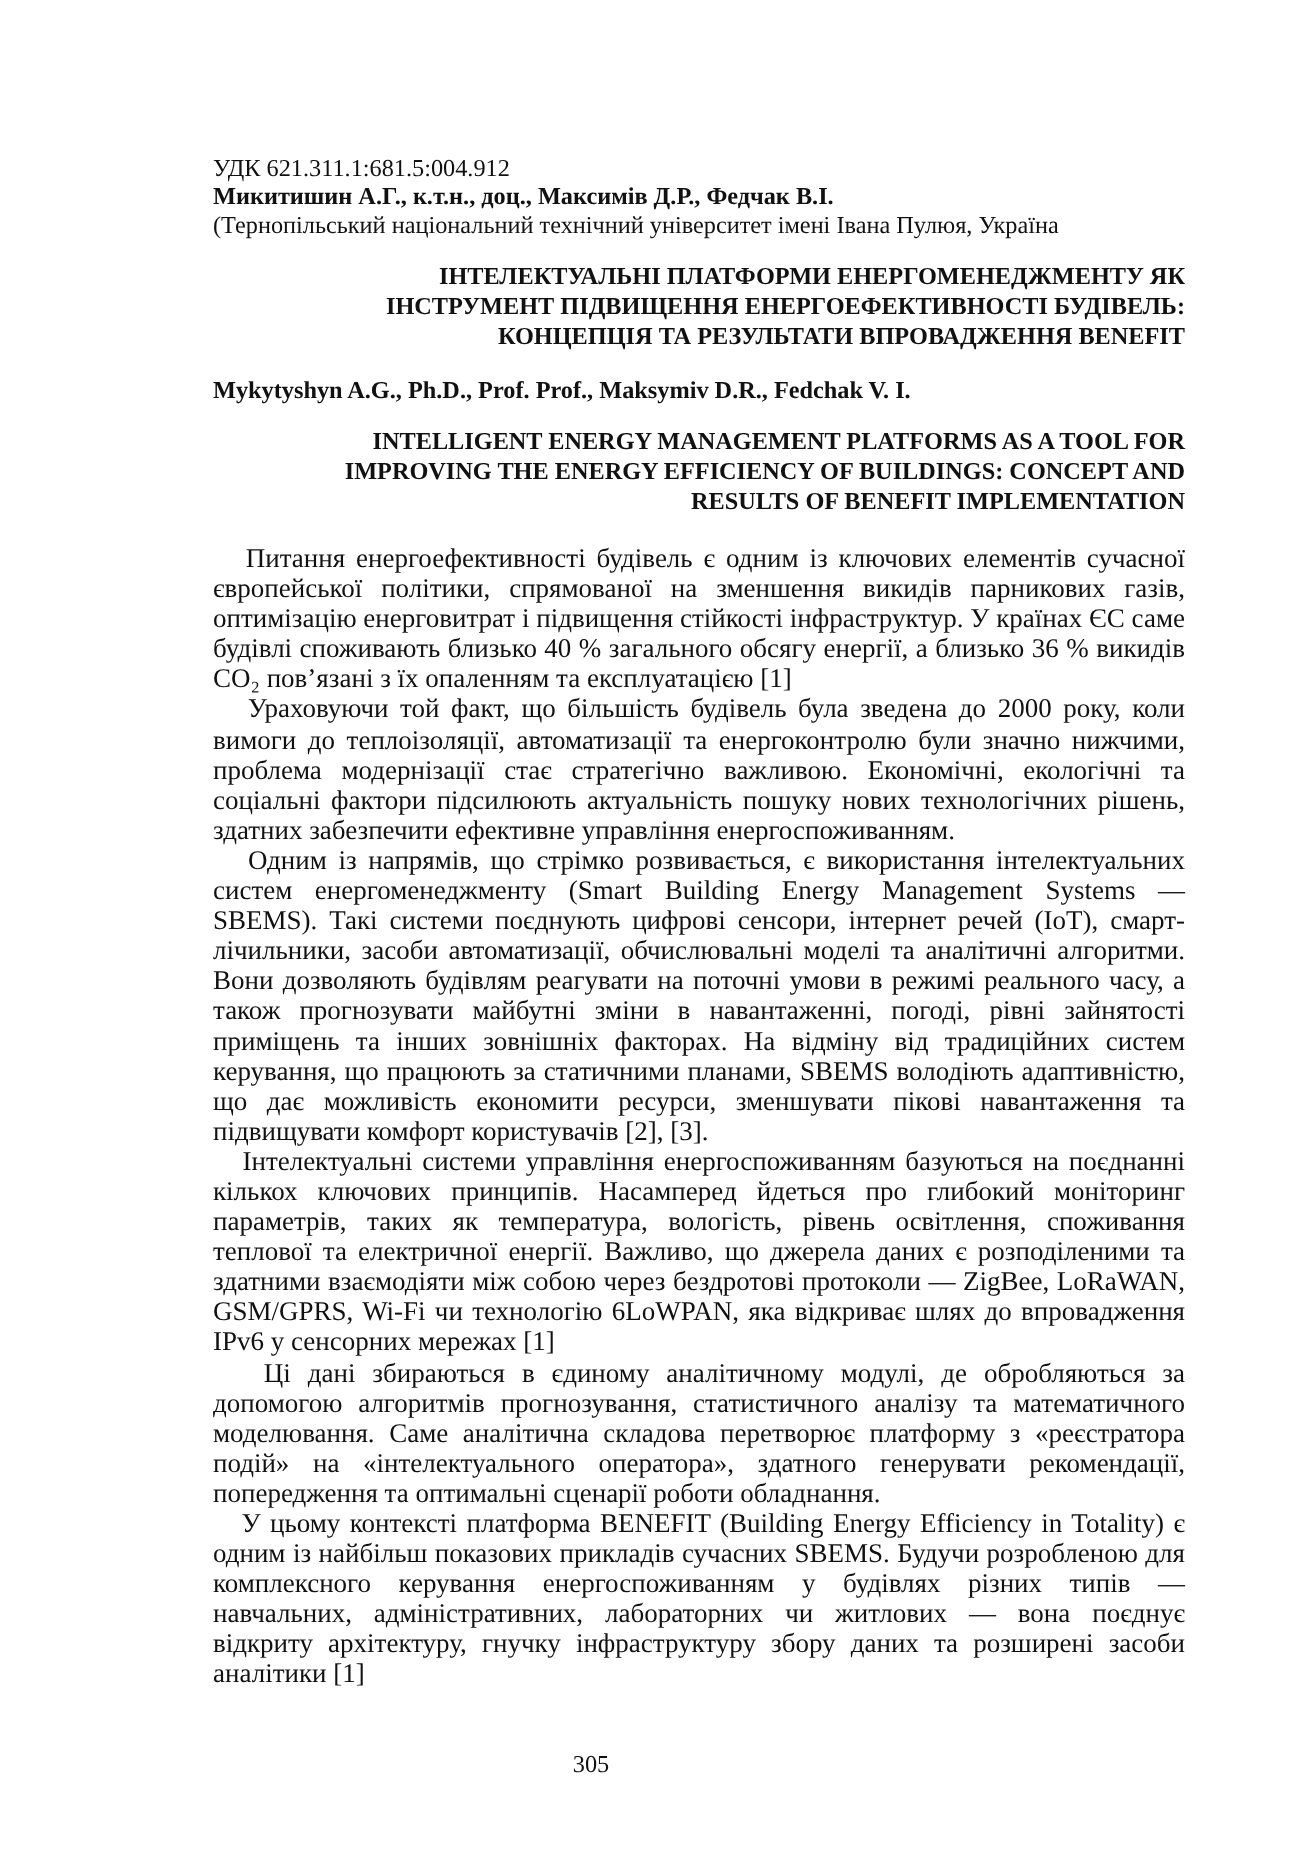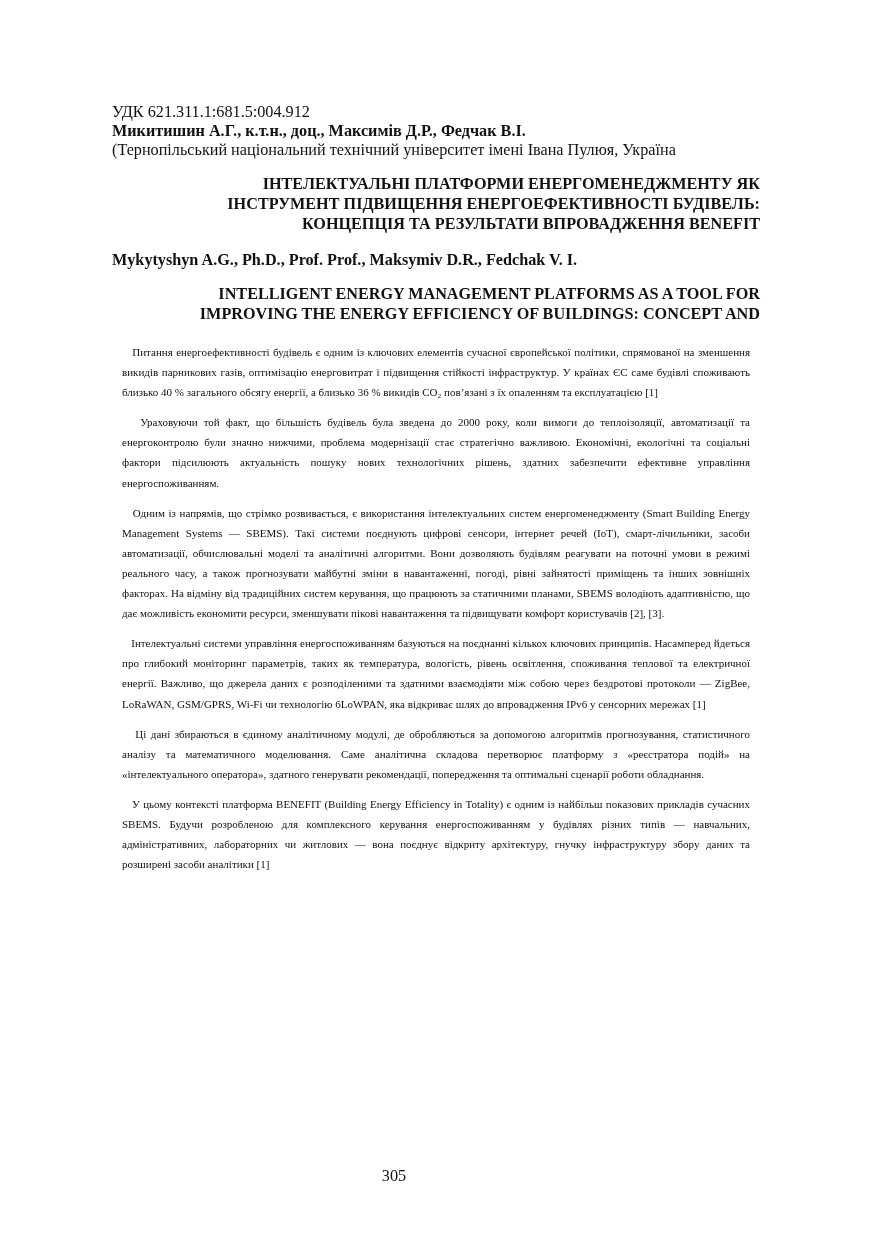--- a/index.html
+++ b/index.html
@@ -1,28 +1,28 @@
 <!DOCTYPE html>
 <html><head>
 <meta charset="utf-8">
 <style>
   html, body { margin: 0; padding: 0; background: #ffffff; }
   body {
     width: 877px; height: 1240px; position: relative; overflow: hidden;
     font-family: "Liberation Serif", "DejaVu Serif", serif;
     color: #111;
   }
-  .page { position: absolute; left: 112px; top: 103px; width: 648px; }
+  .page { position: absolute; left: 142px; top: 103px; width: 648px; }
   .line { font-size: 16.2px; line-height: 19px; margin: 0; white-space: nowrap; }
   .bold { font-weight: bold; }
   .title-ua { margin-top: 14px; text-align: right; font-weight: bold; font-size: 16.2px; line-height: 20px; }
   .authors-en { margin-top: 16px; font-weight: bold; font-size: 16.2px; line-height: 20px; }
   .title-en { margin-top: 14px; text-align: right; font-weight: bold; font-size: 16.2px; line-height: 20px; }
   .body { margin-top: 18px; }
-  .para { font-size: 11px; line-height: 20.1px; text-align: justify; text-indent: 2px; margin: 10px; hyphens: none; }
+  .para { font-size: 18px; line-height: 20.1px; text-align: justify; text-indent: 2px; margin: 0; hyphens: none; }
   .para::first-line {}
   .para { text-indent: 0; }
   .page-number { position: absolute; left: 0; width: 788px; top: 1167px; text-align: center; font-size: 16.2px; }
 </style>
 </head>
 <body>
 
 <div class="page">
   <p class="line">УДК 621.311.1:681.5:004.912</p>
   <p class="line bold">Микитишин А.Г., к.т.н., доц., Максимів Д.Р., Федчак В.І.</p>
@@ -32,20 +32,21 @@
     <div>ІНТЕЛЕКТУАЛЬНІ ПЛАТФОРМИ ЕНЕРГОМЕНЕДЖМЕНТУ ЯК</div>
     <div>ІНСТРУМЕНТ ПІДВИЩЕННЯ ЕНЕРГОЕФЕКТИВНОСТІ БУДІВЕЛЬ:</div>
     <div>КОНЦЕПЦІЯ ТА РЕЗУЛЬТАТИ ВПРОВАДЖЕННЯ BENEFIT</div>
   </div>
 
   <div class="authors-en">Mykytyshyn A.G., Ph.D., Prof. Prof., Maksymiv D.R., Fedchak V. I.</div>
 
   <div class="title-en">
     <div>INTELLIGENT ENERGY MANAGEMENT PLATFORMS AS A TOOL FOR</div>
     <div>IMPROVING THE ENERGY EFFICIENCY OF BUILDINGS: CONCEPT AND</div>
+    <div>RESULTS OF BENEFIT IMPLEMENTATION</div>
   </div>
 
   <div class="body">
     <p class="para">&nbsp;&nbsp;&nbsp;Питання енергоефективності будівель є одним із ключових елементів сучасної європейської політики, спрямованої на зменшення викидів парникових газів, оптимізацію енерговитрат і підвищення стійкості інфраструктур. У країнах ЄС саме будівлі споживають близько 40 % загального обсягу енергії, а близько 36 % викидів CO₂ пов’язані з їх опаленням та експлуатацією [1]</p>
     <p class="para">&nbsp;&nbsp;&nbsp;Ураховуючи той факт, що більшість будівель була зведена до 2000 року, коли вимоги до теплоізоляції, автоматизації та енергоконтролю були значно нижчими, проблема модернізації стає стратегічно важливою. Економічні, екологічні та соціальні фактори підсилюють актуальність пошуку нових технологічних рішень, здатних забезпечити ефективне управління енергоспоживанням.</p>
     <p class="para">&nbsp;&nbsp;&nbsp;Одним із напрямів, що стрімко розвивається, є використання інтелектуальних систем енергоменеджменту (Smart Building Energy Management Systems — SBEMS). Такі системи поєднують цифрові сенсори, інтернет речей (IoT), смарт-лічильники, засоби автоматизації, обчислювальні моделі та аналітичні алгоритми. Вони дозволяють будівлям реагувати на поточні умови в режимі реального часу, а також прогнозувати майбутні зміни в навантаженні, погоді, рівні зайнятості приміщень та інших зовнішніх факторах. На відміну від традиційних систем керування, що працюють за статичними планами, SBEMS володіють адаптивністю, що дає можливість економити ресурси, зменшувати пікові навантаження та підвищувати комфорт користувачів [2], [3].</p>
     <p class="para">&nbsp;&nbsp;&nbsp;Інтелектуальні системи управління енергоспоживанням базуються на поєднанні кількох ключових принципів. Насамперед йдеться про глибокий моніторинг параметрів, таких як температура, вологість, рівень освітлення, споживання теплової та електричної енергії. Важливо, що джерела даних є розподіленими та здатними взаємодіяти між собою через бездротові протоколи — ZigBee, LoRaWAN, GSM/GPRS, Wi-Fi чи технологію 6LoWPAN, яка відкриває шлях до впровадження IPv6 у сенсорних мережах [1]</p>
     <p class="para">&nbsp;&nbsp;&nbsp;Ці дані збираються в єдиному аналітичному модулі, де обробляються за допомогою алгоритмів прогнозування, статистичного аналізу та математичного моделювання. Саме аналітична складова перетворює платформу з «реєстратора подій» на «інтелектуального оператора», здатного генерувати рекомендації, попередження та оптимальні сценарії роботи обладнання.</p>
     <p class="para">&nbsp;&nbsp;&nbsp;У цьому контексті платформа BENEFIT (Building Energy Efficiency in Totality) є одним із найбільш показових прикладів сучасних SBEMS. Будучи розробленою для комплексного керування енергоспоживанням у будівлях різних типів — навчальних, адміністративних, лабораторних чи житлових — вона поєднує відкриту архітектуру, гнучку інфраструктуру збору даних та розширені засоби аналітики [1]</p>
   </div>

